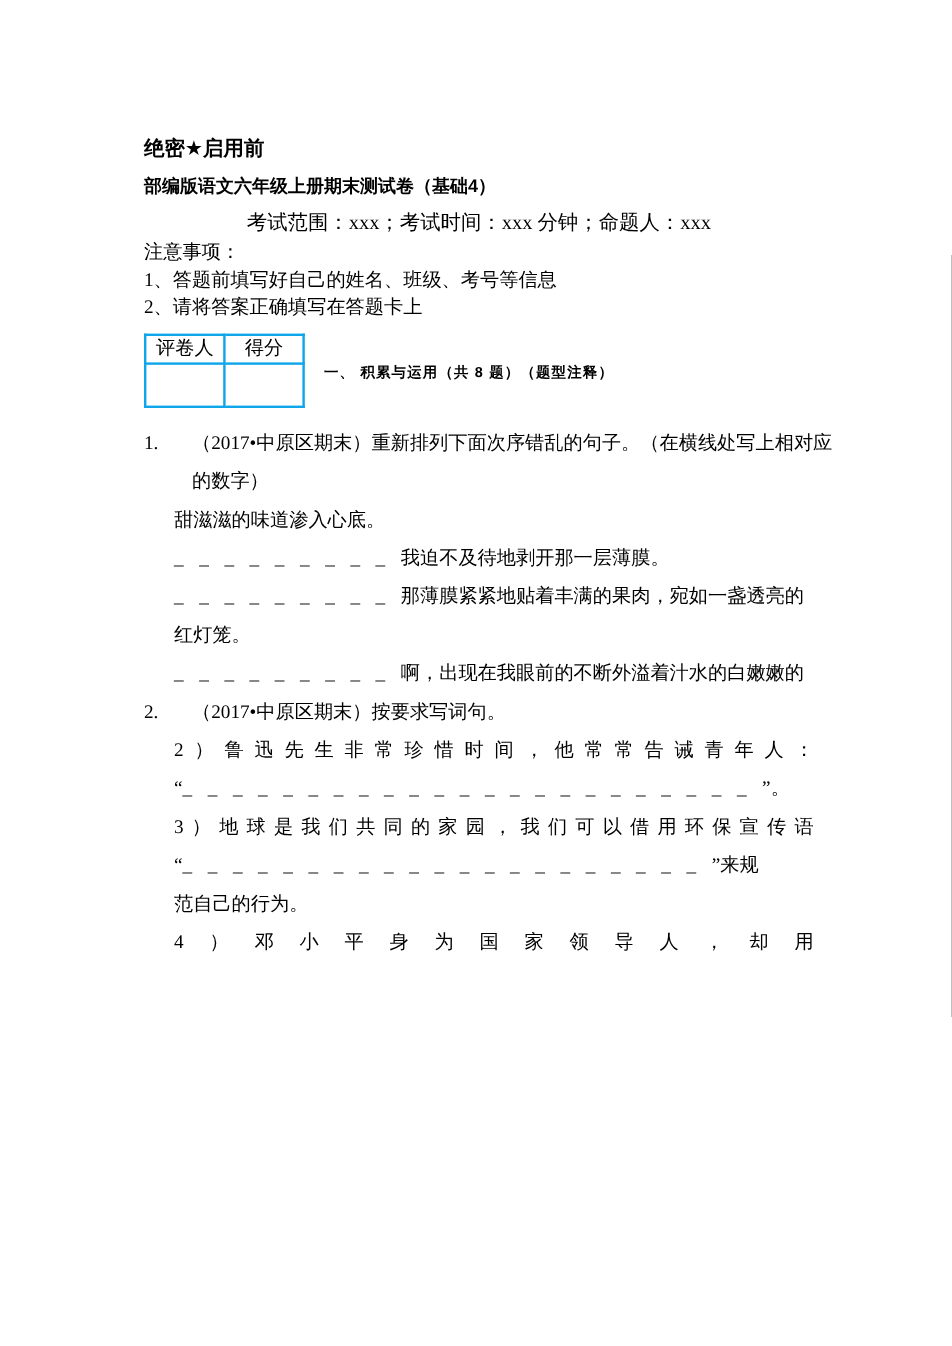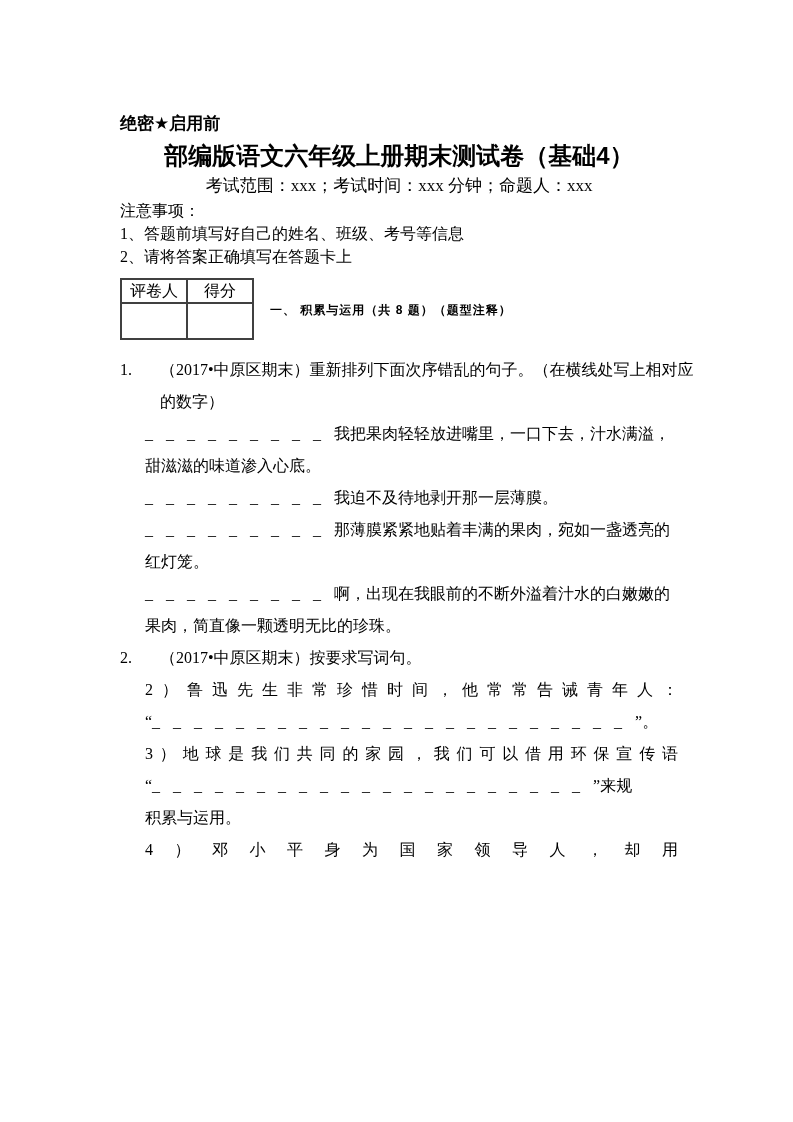--- a/index.html
+++ b/index.html
@@ -14,31 +14,31 @@
     font-family:"Liberation Serif","DejaVu Serif",serif;
     font-size:16px;
     overflow:hidden;
   }
   .hdr-bold{
     font-family:"Liberation Sans","DejaVu Sans",sans-serif;
     font-weight:700;
   }
   .secret{font-size:17px;line-height:24px;}
   .title{
-    font-size:24px;line-height:32px;
-    text-align:center;margin:4px 0 0 0;
+    font-size:15px;line-height:32px;
+    text-align:left;margin:4px 0 0 0;
   }
   .exam-info{text-align:center;font-size:17px;line-height:27px;}
   .notice-title{line-height:23px;}
   .notice-line{line-height:23px;}
 
   .section-row{display:flex;align-items:flex-start;margin-top:10px;height:64px;}
   .score-table{border-collapse:collapse;table-layout:fixed;}
   .score-table th,.score-table td{
-    border:2px solid #404040;
+    border:2px solid #0ea5e9;
     width:64px;
     font-weight:normal;
     text-align:center;
     padding:0;
   }
   .score-table th{height:22px;font-size:16px;line-height:22px;}
   .score-table td{height:34px;}
   .section-heading{
     font-size:12px;
     margin-left:16px;
@@ -90,51 +90,49 @@
     <div class="section-heading hdr-bold">一、 积累与运用（共 8 题）（题型注释）</div>
   </div>
 
   <div class="qa">
     <div class="line q-line">
       <span class="qnum">1.</span><span>（2017•中原区期末）重新排列下面次序错乱的句子。（在横线处写上相对应</span>
     </div>
     <div class="line indent">的数字）</div>
 
     <div class="q-item">
-      <div class="line wsp">_ _ _ _ _ _ _ _ _ 我把果肉轻轻放进嘴里，一口下去，汁水满溢，</div>
       <div class="line">甜滋滋的味道渗入心底。</div>
     </div>
     <div class="q-item">
       <div class="line wsp">_ _ _ _ _ _ _ _ _ 我迫不及待地剥开那一层薄膜。</div>
     </div>
     <div class="q-item">
       <div class="line wsp">_ _ _ _ _ _ _ _ _ 那薄膜紧紧地贴着丰满的果肉，宛如一盏透亮的</div>
       <div class="line">红灯笼。</div>
     </div>
     <div class="q-item">
       <div class="line wsp">_ _ _ _ _ _ _ _ _ 啊，出现在我眼前的不断外溢着汁水的白嫩嫩的</div>
-      <div class="line">果肉，简直像一颗透明无比的珍珠。</div>
     </div>
   </div>
 
   <div class="qa" style="margin-top:0;">
     <div class="line q-line">
       <span class="qnum">2.</span><span>（2017•中原区期末）按要求写词句。</span>
     </div>
 
 
     <div class="sub">
       <div class="line spread">2）鲁迅先生非常珍惜时间，他常常告诫青年人：</div>
       <div class="line wsp">“_ _ _ _ _ _ _ _ _ _ _ _ _ _ _ _ _ _ _ _ _ _ _ ”。</div>
     </div>
 
     <div class="sub">
       <div class="line spread">3）地球是我们共同的家园，我们可以借用环保宣传语</div>
       <div class="line wsp">“_ _ _ _ _ _ _ _ _ _ _ _ _ _ _ _ _ _ _ _ _ ”来规</div>
-      <div class="line">积累与运用。</div>
+      <div class="line">范自己的行为。</div>
     </div>
 
     <div class="sub">
       <div class="line spread">4）邓小平身为国家领导人，却用</div>
     </div>
   </div>
 
 </div>
 
 </body></html>

